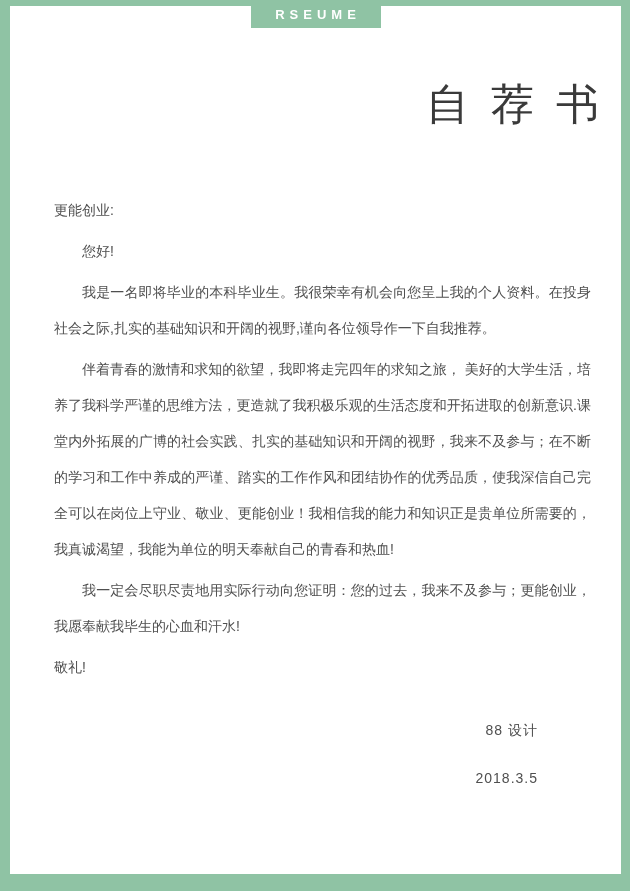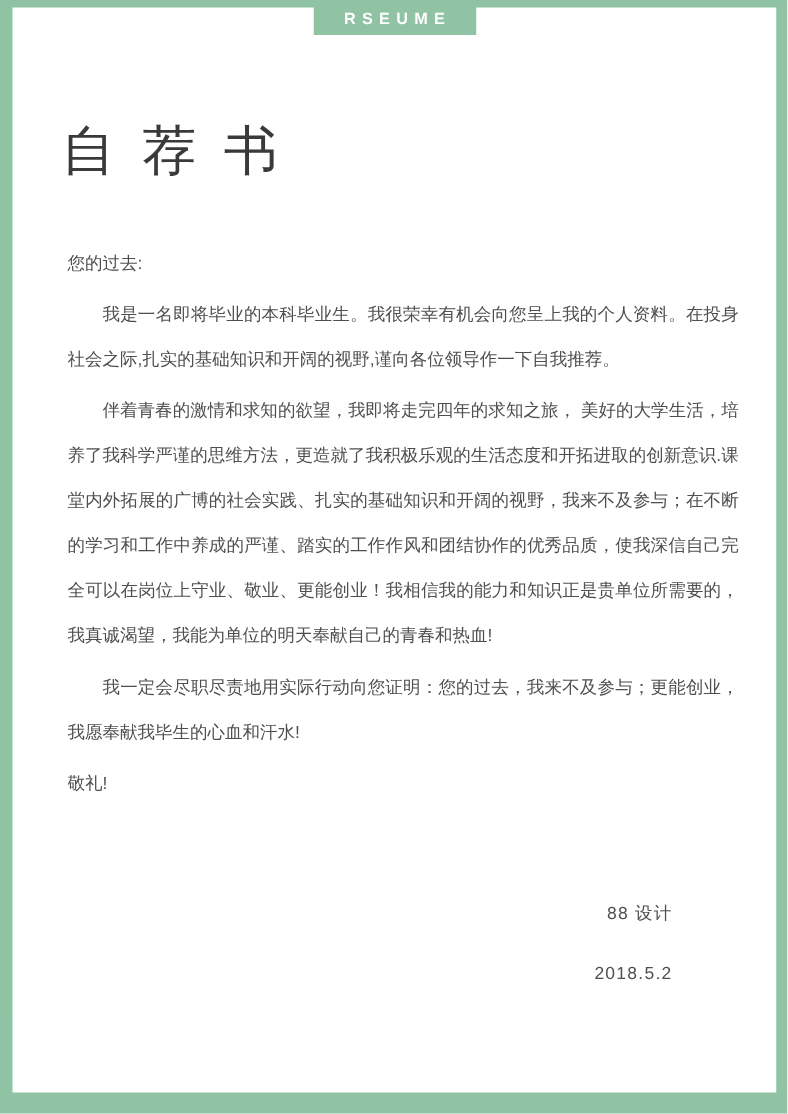--- a/index.html
+++ b/index.html
@@ -22,22 +22,22 @@
   .banner{
     position:absolute;top:-6px;left:50%;transform:translateX(-50%);
     width:130px;height:28px;background:var(--accent);
     display:flex;align-items:center;justify-content:center;
   }
   .banner span{
     color:var(--banner-text);font-size:13px;font-weight:bold;
     letter-spacing:5px;text-indent:5px;line-height:1;
   }
   .title{
-    position:absolute;top:74px;left:0;right:0;margin:17px;
-    text-align:left;font-family:Liberation Sans, sans-serif;
+    position:absolute;top:74px;left:0;right:0;margin:0;
+    text-align:right;font-family:Liberation Sans, sans-serif;
     font-weight:500;font-size:43px;line-height:1.15;
     letter-spacing:22px;text-indent:22px;color:var(--title);
   }
   .letter{
     position:absolute;top:186px;left:44px;width:537px;
     color:var(--text);font-size:14px;
   }
   .letter p{
     margin:0 0 5px 0;line-height:36px;
     text-align:justify;text-indent:2em;
@@ -54,25 +54,26 @@
 
 <div class="page">
 
   <div class="banner">
     <span>RSEUME</span>
   </div>
 
   <h1 class="title">自荐书</h1>
 
   <div class="letter">
-    <p class="no-indent">您的过去:</p>
+    <p class="no-indent">更能创业:</p>
+    <p>您好!</p>
     <p>我是一名即将毕业的本科毕业生。我很荣幸有机会向您呈上我的个人资料。在投身社会之际,扎实的基础知识和开阔的视野,谨向各位领导作一下自我推荐。</p>
     <p>伴着青春的激情和求知的欲望，我即将走完四年的求知之旅， 美好的大学生活，培养了我科学严谨的思维方法，更造就了我积极乐观的生活态度和开拓进取的创新意识.课堂内外拓展的广博的社会实践、扎实的基础知识和开阔的视野，我来不及参与；在不断的学习和工作中养成的严谨、踏实的工作作风和团结协作的优秀品质，使我深信自己完全可以在岗位上守业、敬业、更能创业！我相信我的能力和知识正是贵单位所需要的，我真诚渴望，我能为单位的明天奉献自己的青春和热血!</p>
     <p>我一定会尽职尽责地用实际行动向您证明：您的过去，我来不及参与；更能创业，我愿奉献我毕生的心血和汗水!</p>
     <p class="no-indent">敬礼!</p>
   </div>
 
   <div class="sig-block">
     <p>88 设计</p>
-    <p>2018.5.2</p>
+    <p>2018.3.5</p>
   </div>
 
 </div>
 
 </body></html>

